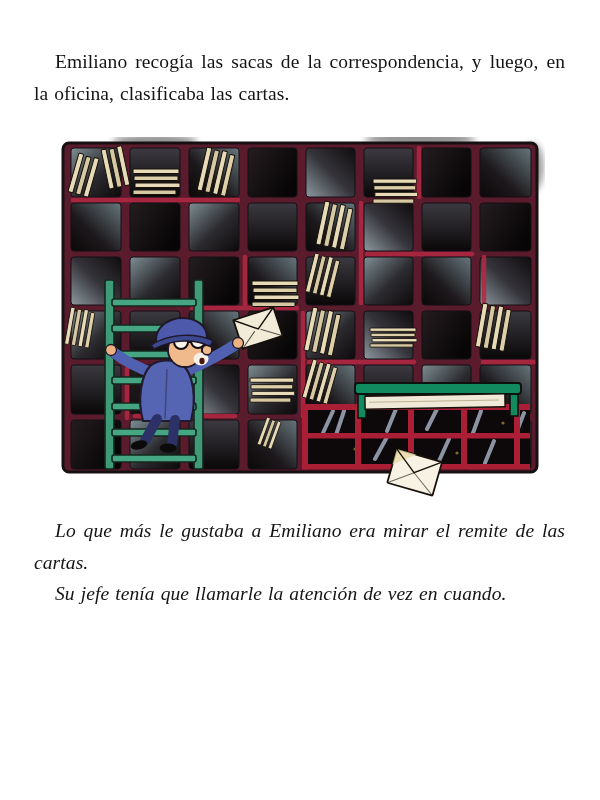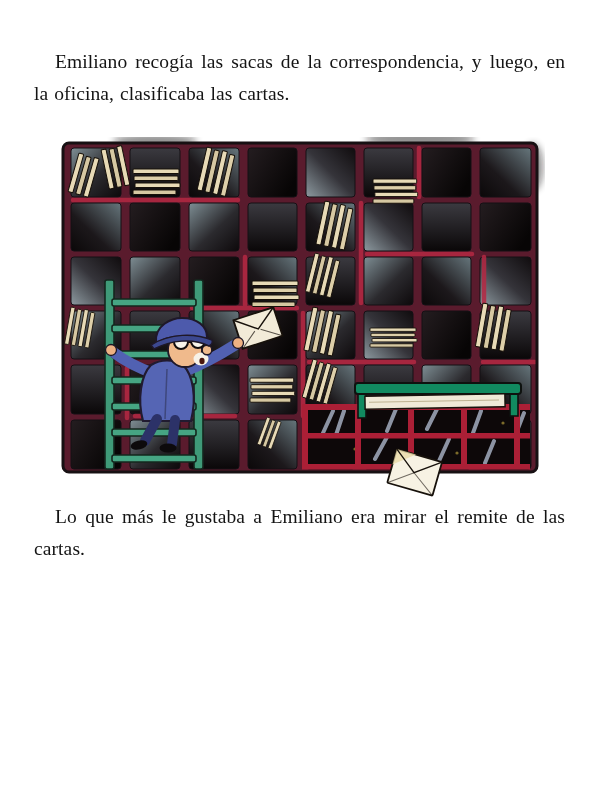--- a/index.html
+++ b/index.html
@@ -2,21 +2,21 @@
 <html><head>
 <meta charset="utf-8">
 <style>
   html,body{margin:0;padding:0;background:#ffffff;}
   .page{
     position:relative;width:596px;height:800px;background:#ffffff;overflow:hidden;
     font-family:"Liberation Serif","DejaVu Serif",serif;color:#141414;
   }
   .text-block{position:absolute;left:34px;right:31px;}
   .text-top{top:46px;}
-  .text-bottom{top:501px;}
+  .text-bottom{top:515px;font-style:italic;}
   .text-block p{
     margin:0;font-size:19.5px;line-height:31.5px;text-align:justify;
     text-indent:21px;letter-spacing:.1px;word-spacing:1px;
   }
   .illustration{position:absolute;left:55px;top:137px;width:490px;height:362px;}
 </style>
 </head>
 <body>
 
 <div class="page">
@@ -243,15 +243,16 @@
     <g transform="translate(360,336) rotate(16)">
       <rect x="-24" y="-18" width="47" height="35" rx="1" fill="#f7f2e3" stroke="#17110b" stroke-width="1.8"></rect>
       <path d="M-24,-18 h20 l-20,16 z" fill="#e8d9a8" opacity=".8"></path>
       <path d="M-24,-18 L-1,0 L23,-18" fill="none" stroke="#17110b" stroke-width="1.3"></path>
       <path d="M-24,17 L-1,0 M23,17 L-1,0" stroke="#17110b" stroke-width="1" opacity=".6" fill="none"></path>
     </g>
   </svg>
 
   <div class="text-block text-bottom">
     <p>Lo que más le gustaba a Emiliano era mirar el remite de las cartas.</p>
+    <p>Su jefe tenía que llamarle la atención de vez en cuando.</p>
   </div>
 
 </div>
 
 </body></html>

